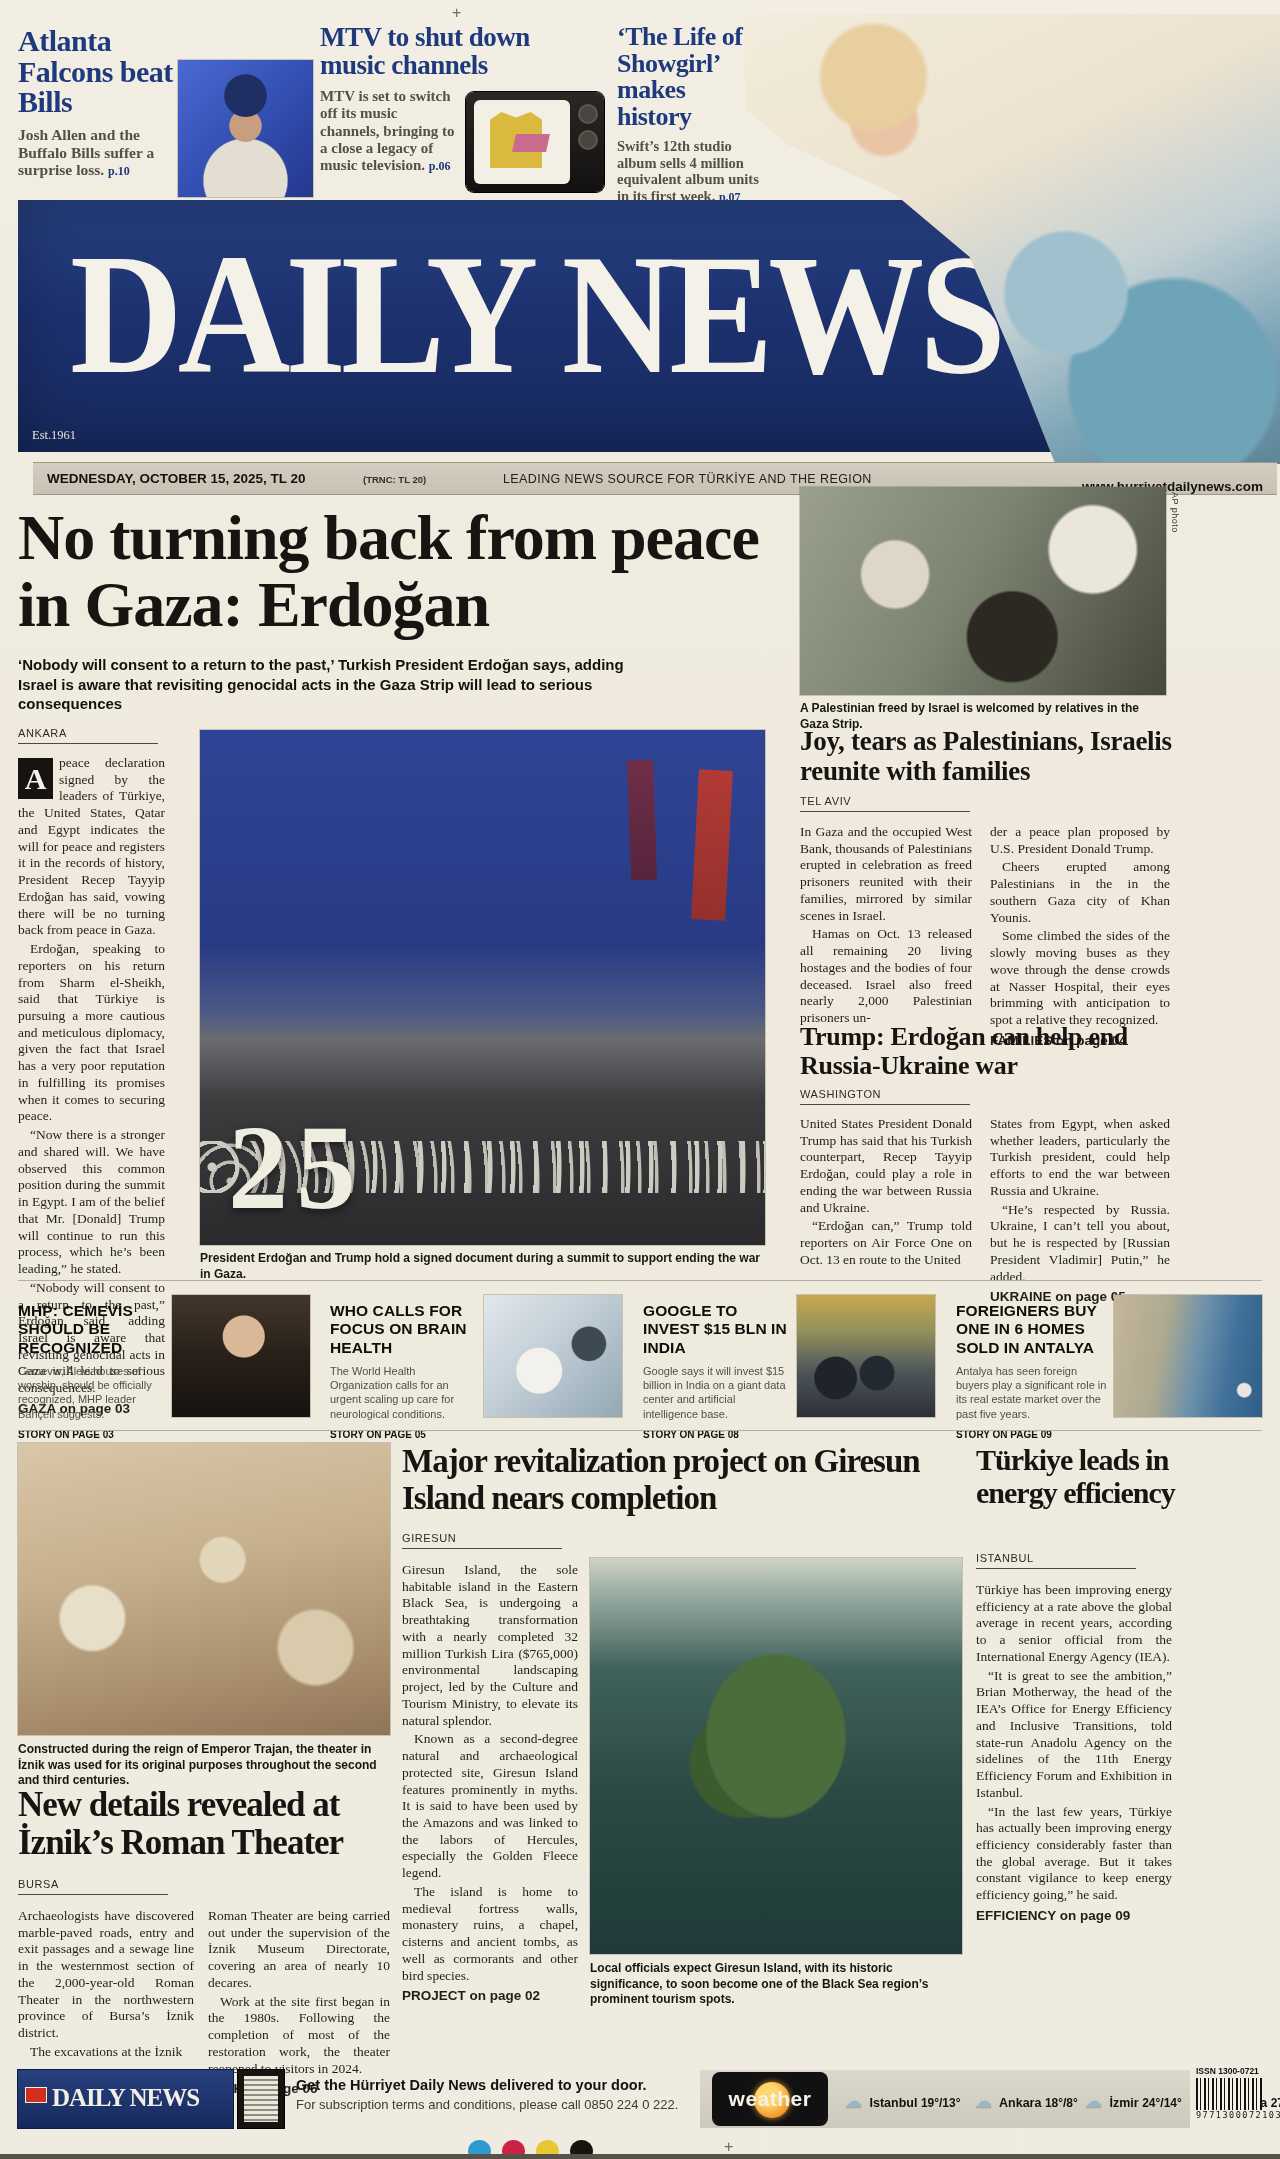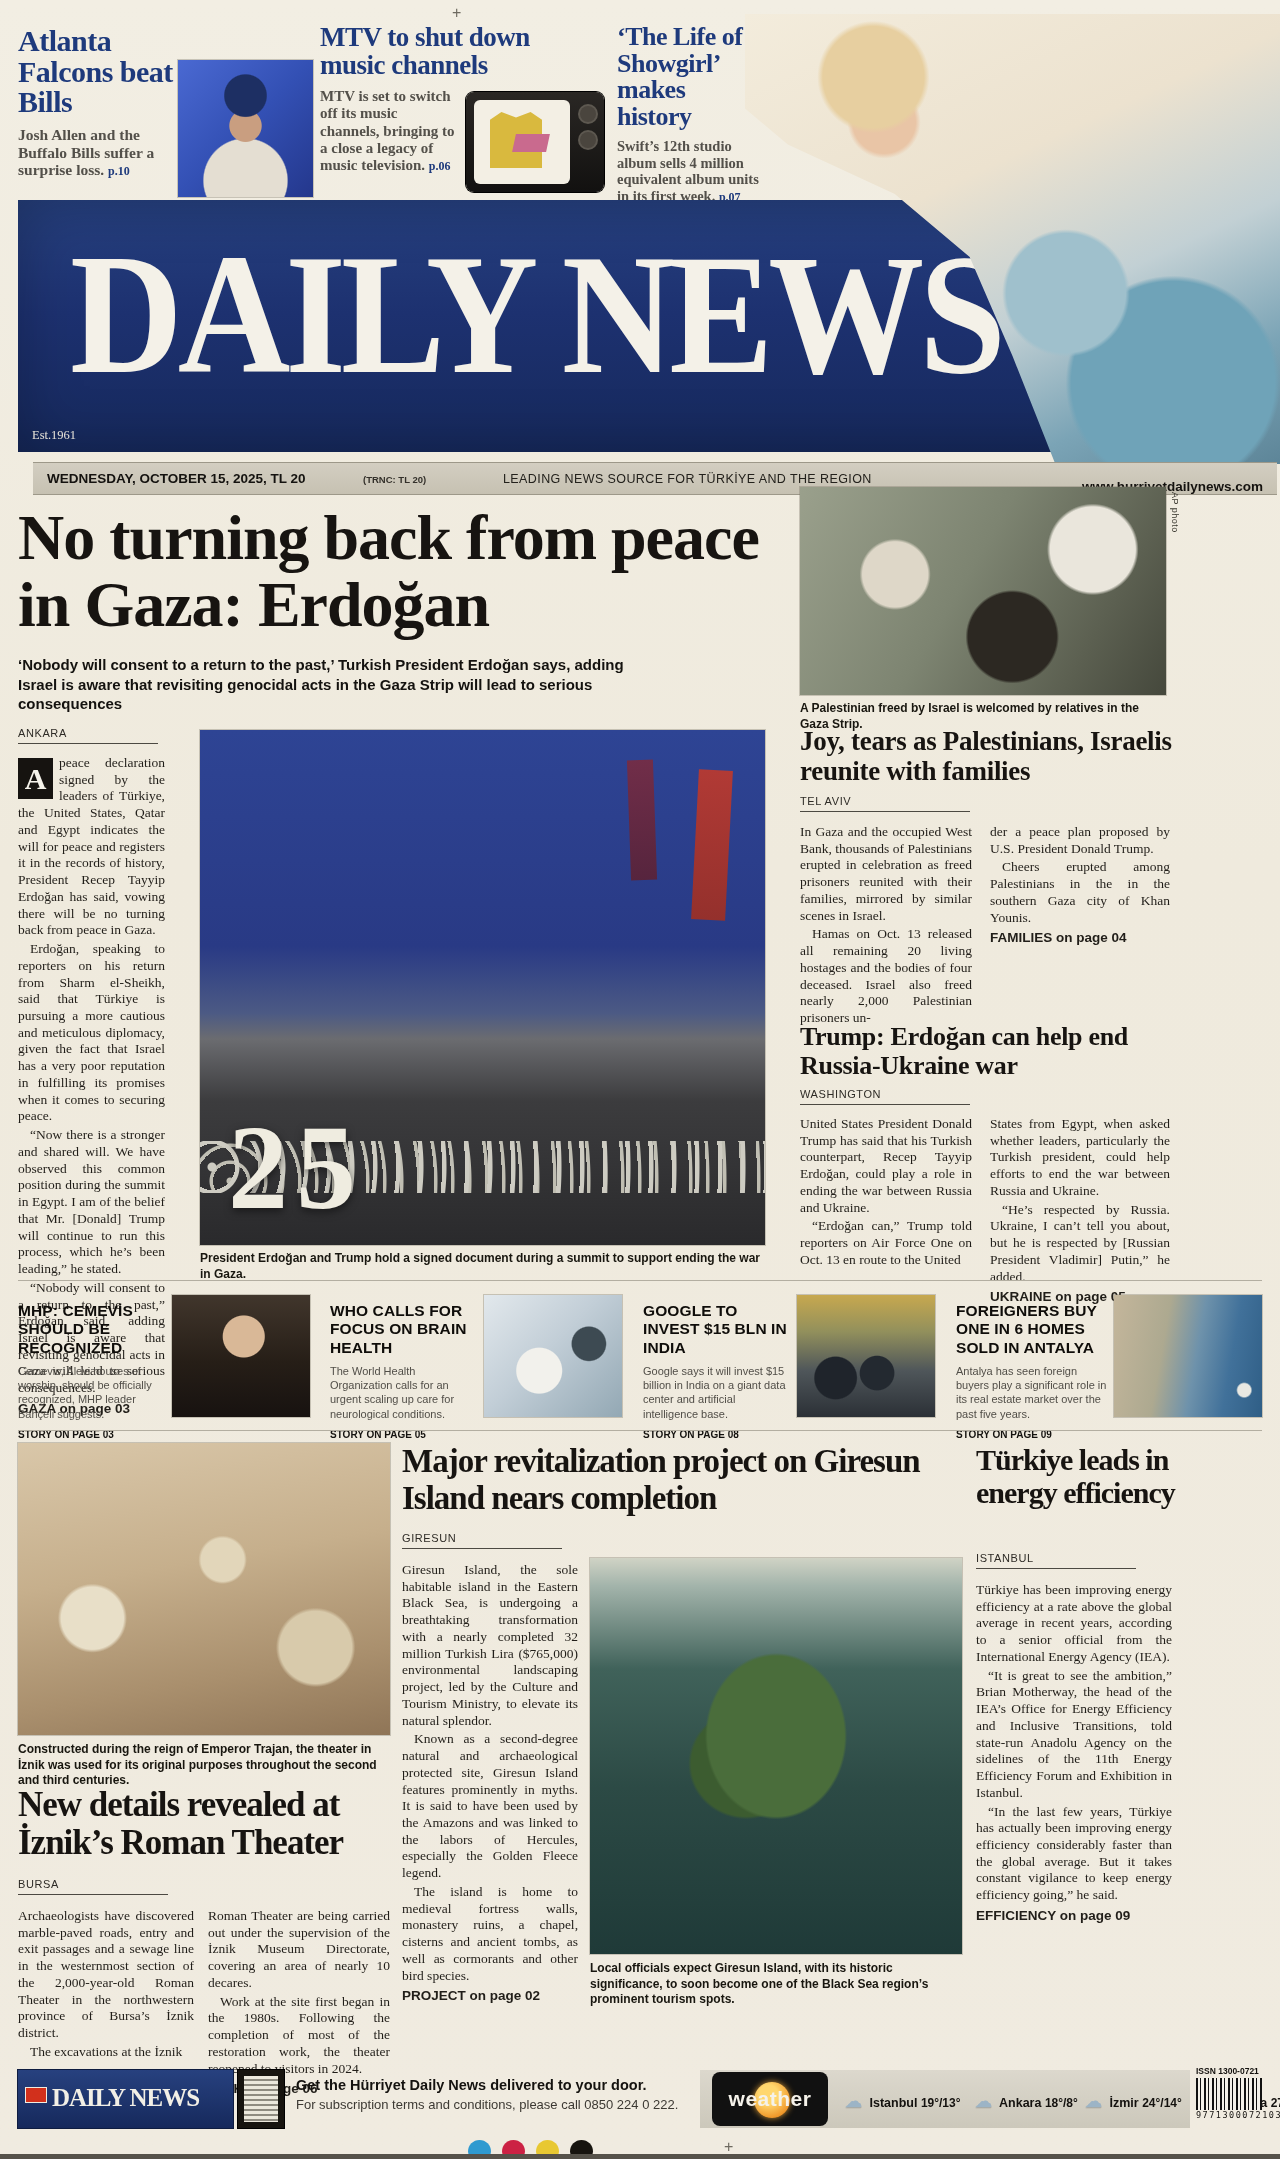--- a/index.html
+++ b/index.html
@@ -203,20 +203,21 @@
 
   <div class="abs headline" style="left:800px;top:726px;width:372px;font-size:27px;line-height:1.12;letter-spacing:-0.3px;">Joy, tears as Palestinians, Israelis reunite with families</div>
   <div class="abs dateline" style="left:800px;top:795px;width:170px;">TEL AVIV</div>
   <div class="abs bodytext" style="left:800px;top:824px;width:172px;">
     <p class="noindent">In Gaza and the occupied West Bank, thousands of Palestinians erupted in celebration as freed prisoners reunited with their families, mirrored by similar scenes in Israel.</p>
     <p>Hamas on Oct. 13 released all remaining 20 living hostages and the bodies of four deceased. Israel also freed nearly 2,000 Palestinian prisoners un-</p>
   </div>
   <div class="abs bodytext" style="left:990px;top:824px;width:180px;">
     <p class="noindent">der a peace plan proposed by U.S. President Donald Trump.</p>
     <p>Cheers erupted among Palestinians in the in the southern Gaza city of Khan Younis.</p>
+    <p>Some climbed the sides of the slowly moving buses as they wove through the dense crowds at Nasser Hospital, their eyes brimming with anticipation to spot a relative they recognized.</p>
     <p class="pageref noindent">FAMILIES on page 04</p>
   </div>
 
   <div class="abs headline" style="left:800px;top:1022px;width:372px;font-size:26px;line-height:1.12;letter-spacing:-0.3px;">Trump: Erdoğan can help end Russia-Ukraine war</div>
   <div class="abs dateline" style="left:800px;top:1088px;width:170px;">WASHINGTON</div>
   <div class="abs bodytext" style="left:800px;top:1116px;width:172px;">
     <p class="noindent">United States President Donald Trump has said that his Turkish counterpart, Recep Tayyip Erdoğan, could play a role in ending the war between Russia and Ukraine.</p>
     <p>“Erdoğan can,” Trump told reporters on Air Force One on Oct. 13 en route to the United</p>
   </div>
   <div class="abs bodytext" style="left:990px;top:1116px;width:180px;">

